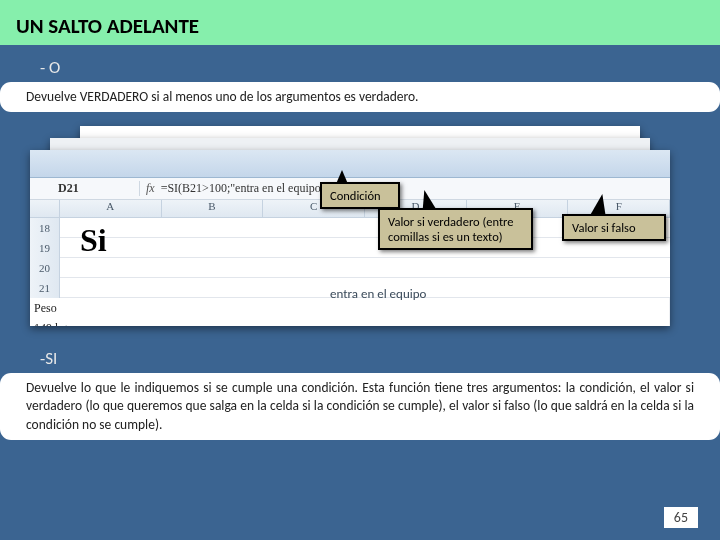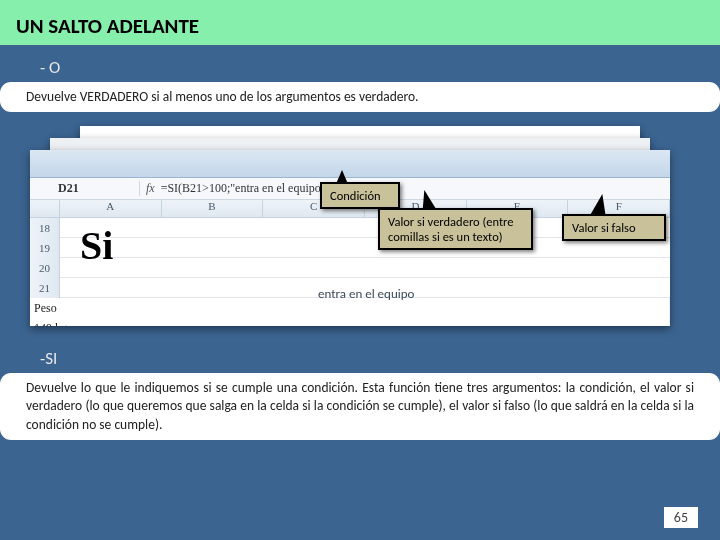--- a/index.html
+++ b/index.html
@@ -119,21 +119,21 @@
     flex: 1 0 0;
     padding-left: 4px;
     border-right: 1px solid #eef0f3;
     line-height: 20px;
     white-space: nowrap;
     color:#222;
   }
   .si-big {
     position: absolute;
     left: 50px; top: 72px;
-    font-size: 40px;
+    font-size: 32px;
     font-weight: bold;
     color: #000;
   }
 
   
   .callout {
     position: absolute;
     background: #c9c19a;
     border: 2px solid #000;
     box-shadow: 2px 2px 4px rgba(0,0,0,.5);
@@ -166,21 +166,21 @@
   .co-false::after {
     top: -22px; left: 28px;
     border-left: 8px solid transparent;
     border-right: 8px solid transparent;
     border-bottom: 22px solid #000;
     transform: skewX(-12deg);
   }
 
   .result-line {
     position: absolute;
-    left: 298px;
+    left: 310px;
     top: 160px;
     font-size: 13px;
     color: #3a4a5a;
     font-family: Calibri, Arial, sans-serif;
   }
 
   .page-num {
     position: absolute;
     right: 22px;
     bottom: 12px;

